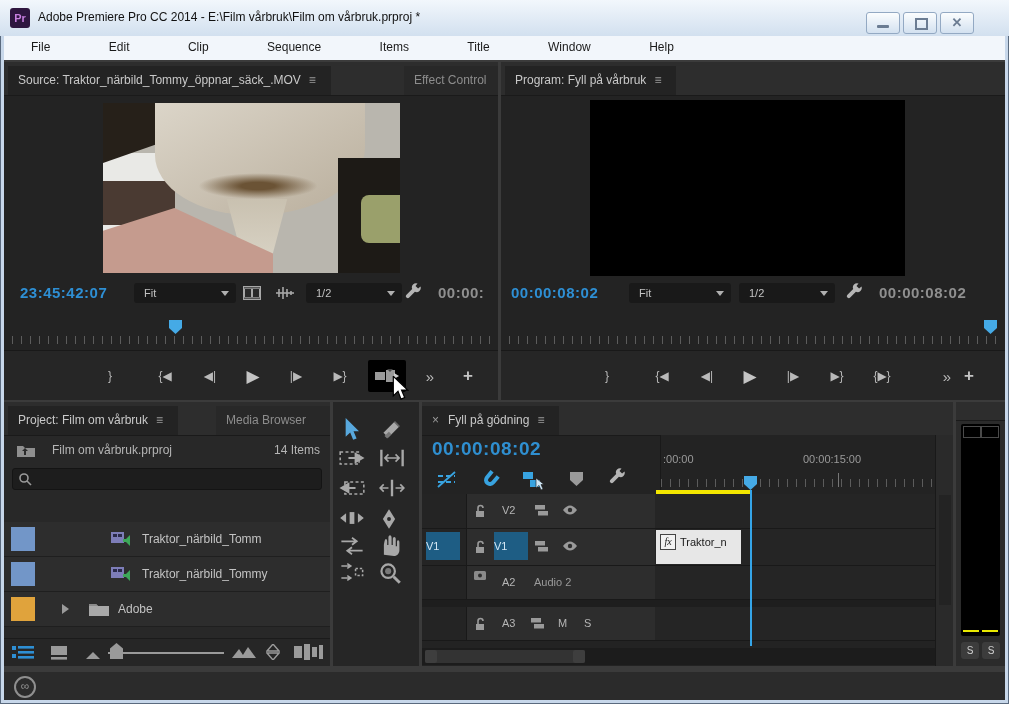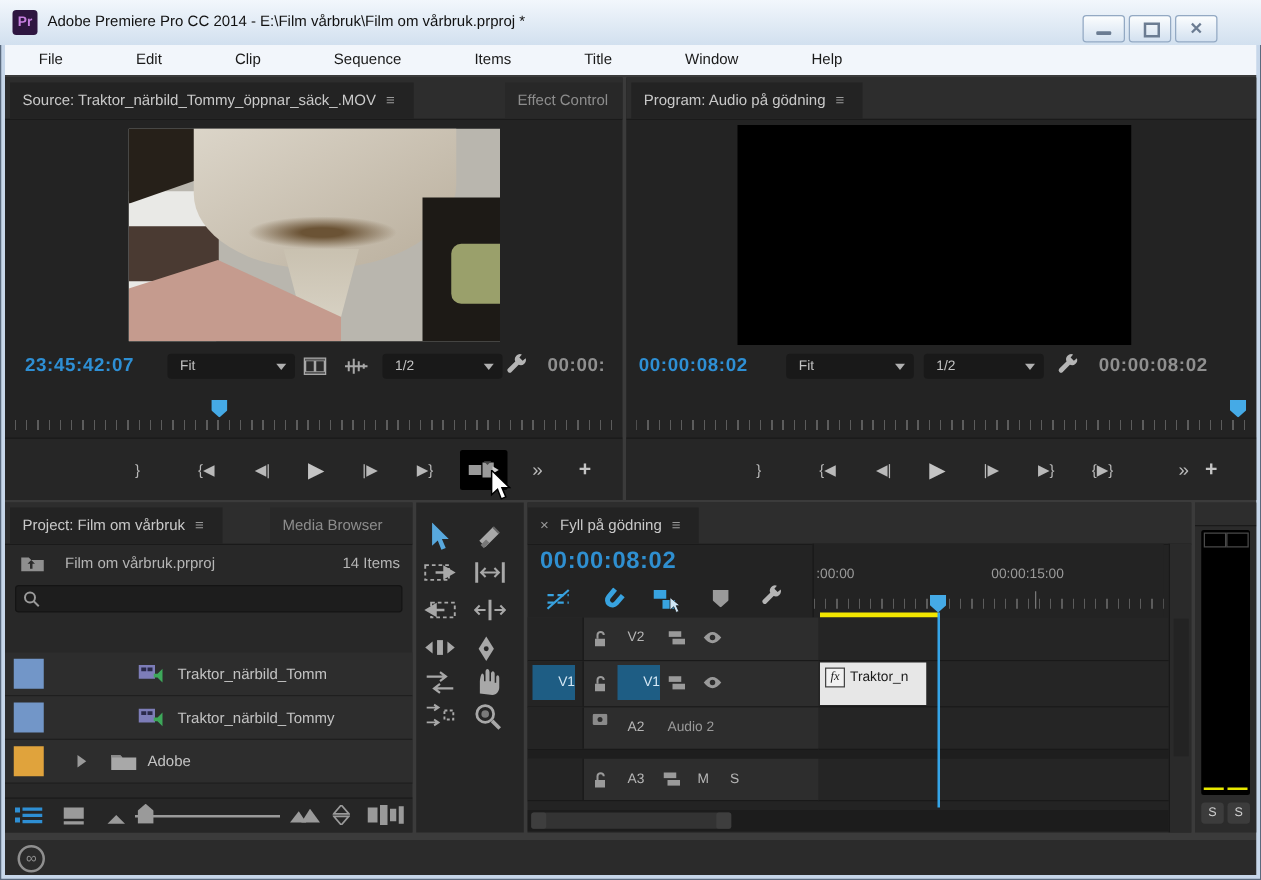--- a/index.html
+++ b/index.html
@@ -48,21 +48,21 @@
   .tri-r{width:0;height:0;border-top:5px solid transparent;border-bottom:5px solid transparent;border-left:7px solid #9a9a9a;}
   .ptool{position:absolute;left:0;top:236px;width:100%;height:28px;background:#262626;border-top:1px solid #1b1b1b;}
   
   .tool{position:absolute;width:30px;height:24px;text-align:center;}
   
   .tl-tc{position:absolute;left:10px;top:36px;font-size:19px;font-weight:bold;color:#2f8fd0;letter-spacing:.5px;}
   .trow-head{position:absolute;left:0;width:233px;background:#2d2d2d;border-bottom:1px solid #191919;}
   .trow-lane{position:absolute;left:233px;width:280px;background:#252525;border-bottom:1px solid #191919;}
   .patchcol{position:absolute;left:0;top:0;width:44px;height:100%;background:#242424;border-right:1px solid #191919;}
   .tlabel{font-size:11px;color:#b5b5b5;}
-  .bluebox{position:absolute;top:3px;width:34px;height:28px;background:#1e5d84;color:#d5e8f5;font-size:11px;text-align:right;line-height:28px;}
+  .bluebox{position:absolute;top:3px;width:34px;height:28px;background:#1e5d84;color:#d5e8f5;font-size:11px;text-align:left;line-height:28px;}
   .gutter{position:absolute;left:513px;top:33px;width:18px;height:231px;background:#2a2a2a;border-left:1px solid #191919;}
   .clip{position:absolute;background:#e7e7e7;color:#1a1a1a;font-size:11px;overflow:hidden;}
   .fxbadge{display:inline-block;width:14px;height:14px;border:1px solid #444;background:#f2f2f2;font-family:"Liberation Serif",serif;font-style:italic;font-size:10px;text-align:center;line-height:14px;margin:4px 4px 0 4px;vertical-align:top;}
   .hscroll{position:absolute;left:0;top:246px;width:513px;height:17px;background:#1c1c1c;}
   
   .meterbody{position:absolute;left:5px;top:22px;width:39px;height:212px;background:#000;border-radius:2px;}
   .sbtn{position:absolute;top:240px;width:18px;height:17px;background:#3c3c3c;border-radius:3px;color:#cfcfcf;font-size:10px;text-align:center;line-height:17px;}
   .ylevel{position:absolute;bottom:4px;height:2px;background:#e8e800;}
   svg{display:block;}
 </style>
@@ -162,21 +162,21 @@
             <path d="M13 2h6l-3 3z" fill="#444"></path>
           </svg>
       </span>
       <span class="tbtn more" style="left:408px">»</span>
       <span class="tbtn plus" style="left:446px">+</span>
     </div>
   </div>
 
   <div class="panel" style="left:501px;top:62px;width:504px;height:338px">
     <div class="tabstrip">
-      <div class="tab" style="left:4px"><span>Program: Audio på gödning</span><span class="pmenu">≡</span></div>
+      <div class="tab" style="left:4px"><span>Program: Fyll på vårbruk</span><span class="pmenu">≡</span></div>
     </div>
     <div class="abs" style="left:89px;top:38px;width:315px;height:176px;background:#000"></div>
     <div class="ctrlbar" style="top:216px">
       <span class="tc abs" style="left:10px;top:6px">00:00:08:02</span>
       <div class="dd" style="left:128px;top:5px;width:92px"><span>Fit</span><span class="caret"></span></div>
       <div class="dd" style="left:238px;top:5px;width:86px"><span>1/2</span><span class="caret"></span></div>
       <svg class="abs" style="left:344px;top:5px" width="20" height="20" viewBox="0 0 20 20">
           <path d="M16.5 3.5a4.2 4.2 0 0 1-5.6 5.3L5.2 14.5a1.9 1.9 0 1 1-2.7-2.7L8.2 6.1A4.2 4.2 0 0 1 13.5.5l-2 2.4 2.6 2.6 2.4-2z" fill="#b5b5b5"></path>
         </svg>
       <span class="tc-gray abs" style="left:378px;top:6px">00:00:08:02</span>
@@ -376,21 +376,21 @@
     <svg class="abs" style="left:100px;top:68px" width="24" height="20" viewBox="0 0 24 20">
         <rect x="1" y="2" width="10" height="7" fill="#38a3e0"></rect>
         <rect x="8" y="10" width="10" height="7" fill="#38a3e0"></rect>
         <path d="M14 8v10l3-2.6 2 4.6 2-1-2-4.5h3z" fill="#cfe6f5" stroke="#1a1a1a" stroke-width=".6"></path>
       </svg>
     <div class="abs" style="left:148px;top:70px;width:13px;height:14px;background:#9a9a9a;clip-path:polygon(0 0,100% 0,100% 58%,50% 100%,0 58%)"></div>
     <svg class="abs" style="left:186px;top:66px" width="20" height="20" viewBox="0 0 20 20">
         <path d="M16.5 3.5a4.2 4.2 0 0 1-5.6 5.3L5.2 14.5a1.9 1.9 0 1 1-2.7-2.7L8.2 6.1A4.2 4.2 0 0 1 13.5.5l-2 2.4 2.6 2.6 2.4-2z" fill="#b5b5b5"></path>
       </svg>
 
-    <div class="abs" style="left:228px;top:33px;width:280px;height:59px;background:#232323;border-left:1px solid #191919">
+    <div class="abs" style="left:238px;top:33px;width:280px;height:59px;background:#232323;border-left:1px solid #191919">
       <span class="abs" style="left:2px;top:18px;font-size:11px;color:#9a9a9a">:00:00</span>
       <span class="abs" style="left:142px;top:18px;font-size:11px;color:#9a9a9a">00:00:15:00</span>
       <div class="ticks" style="left:0;top:44px;width:280px"></div>
       <div class="abs" style="left:177px;top:38px;width:1px;height:14px;background:#777"></div>
     </div>
 
     <div class="abs" style="left:234px;top:88px;width:95px;height:4px;background:#f3e600"></div>
 
     <div class="trow-head" style="top:92px;height:34px">
       <div class="patchcol"></div>

